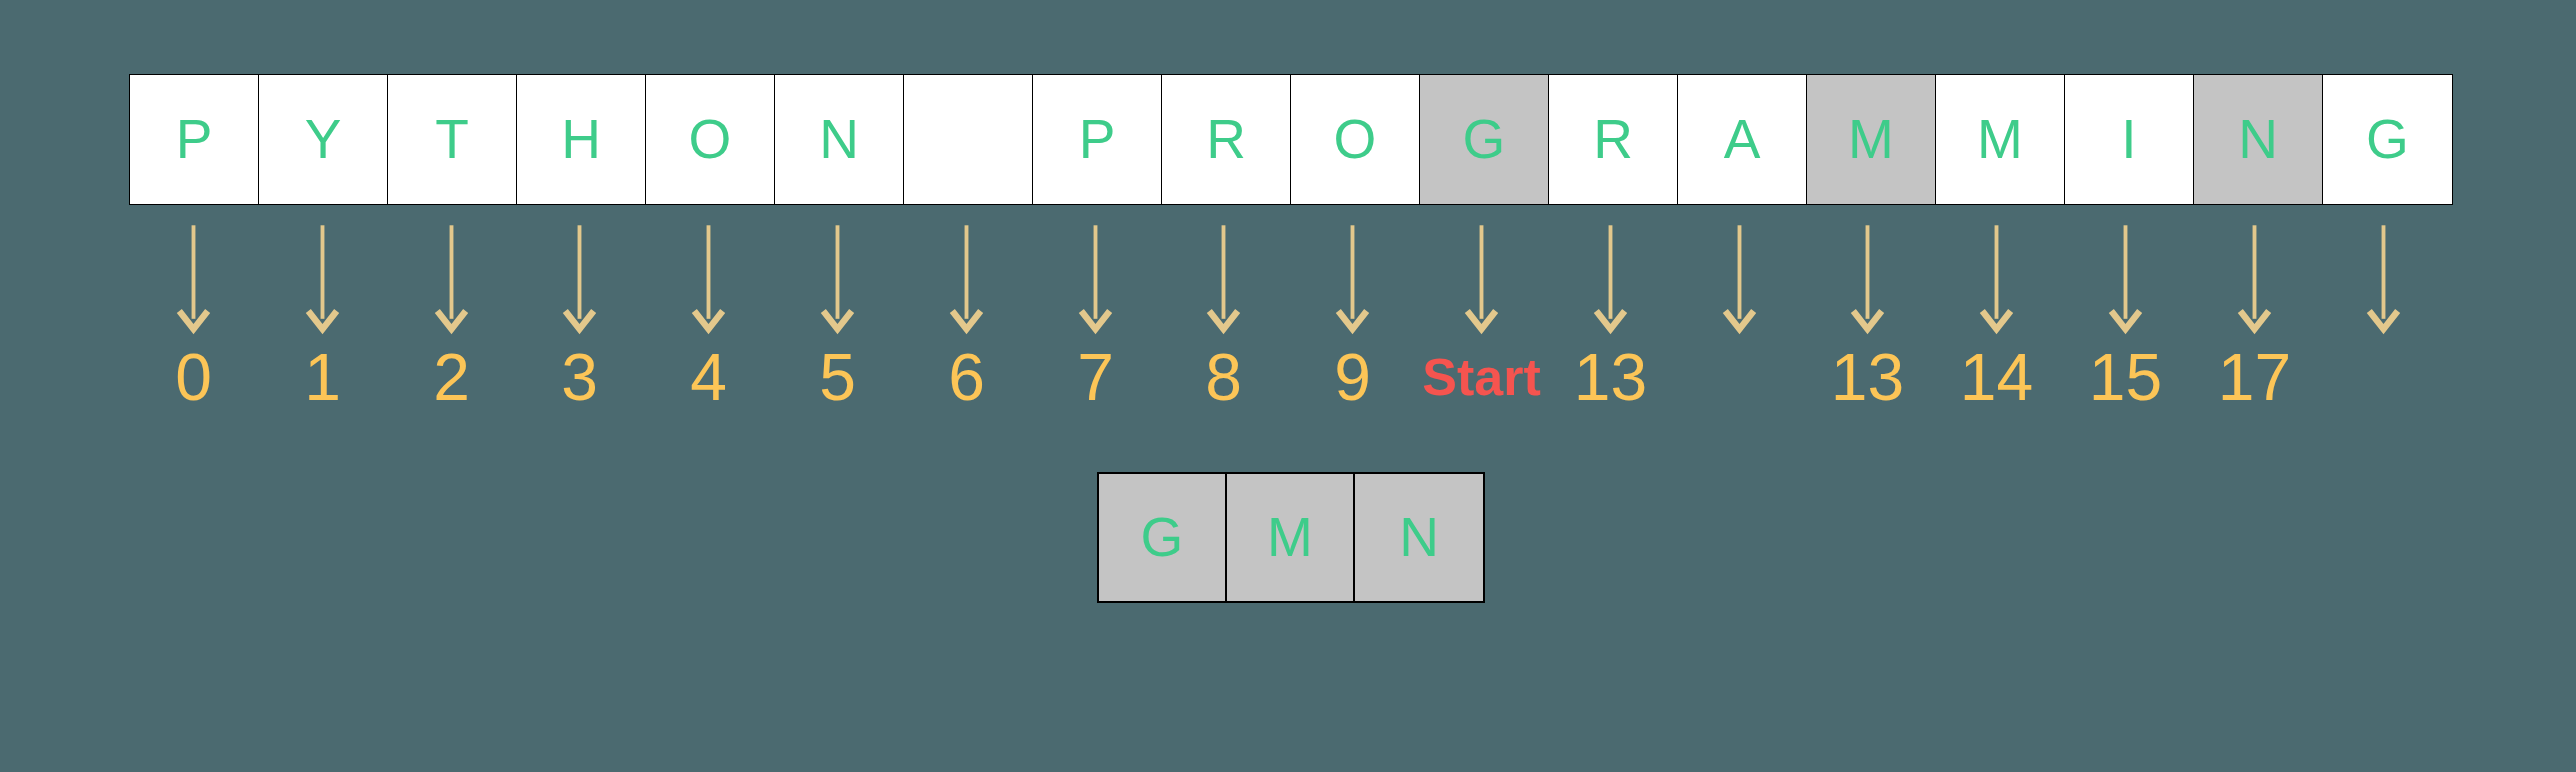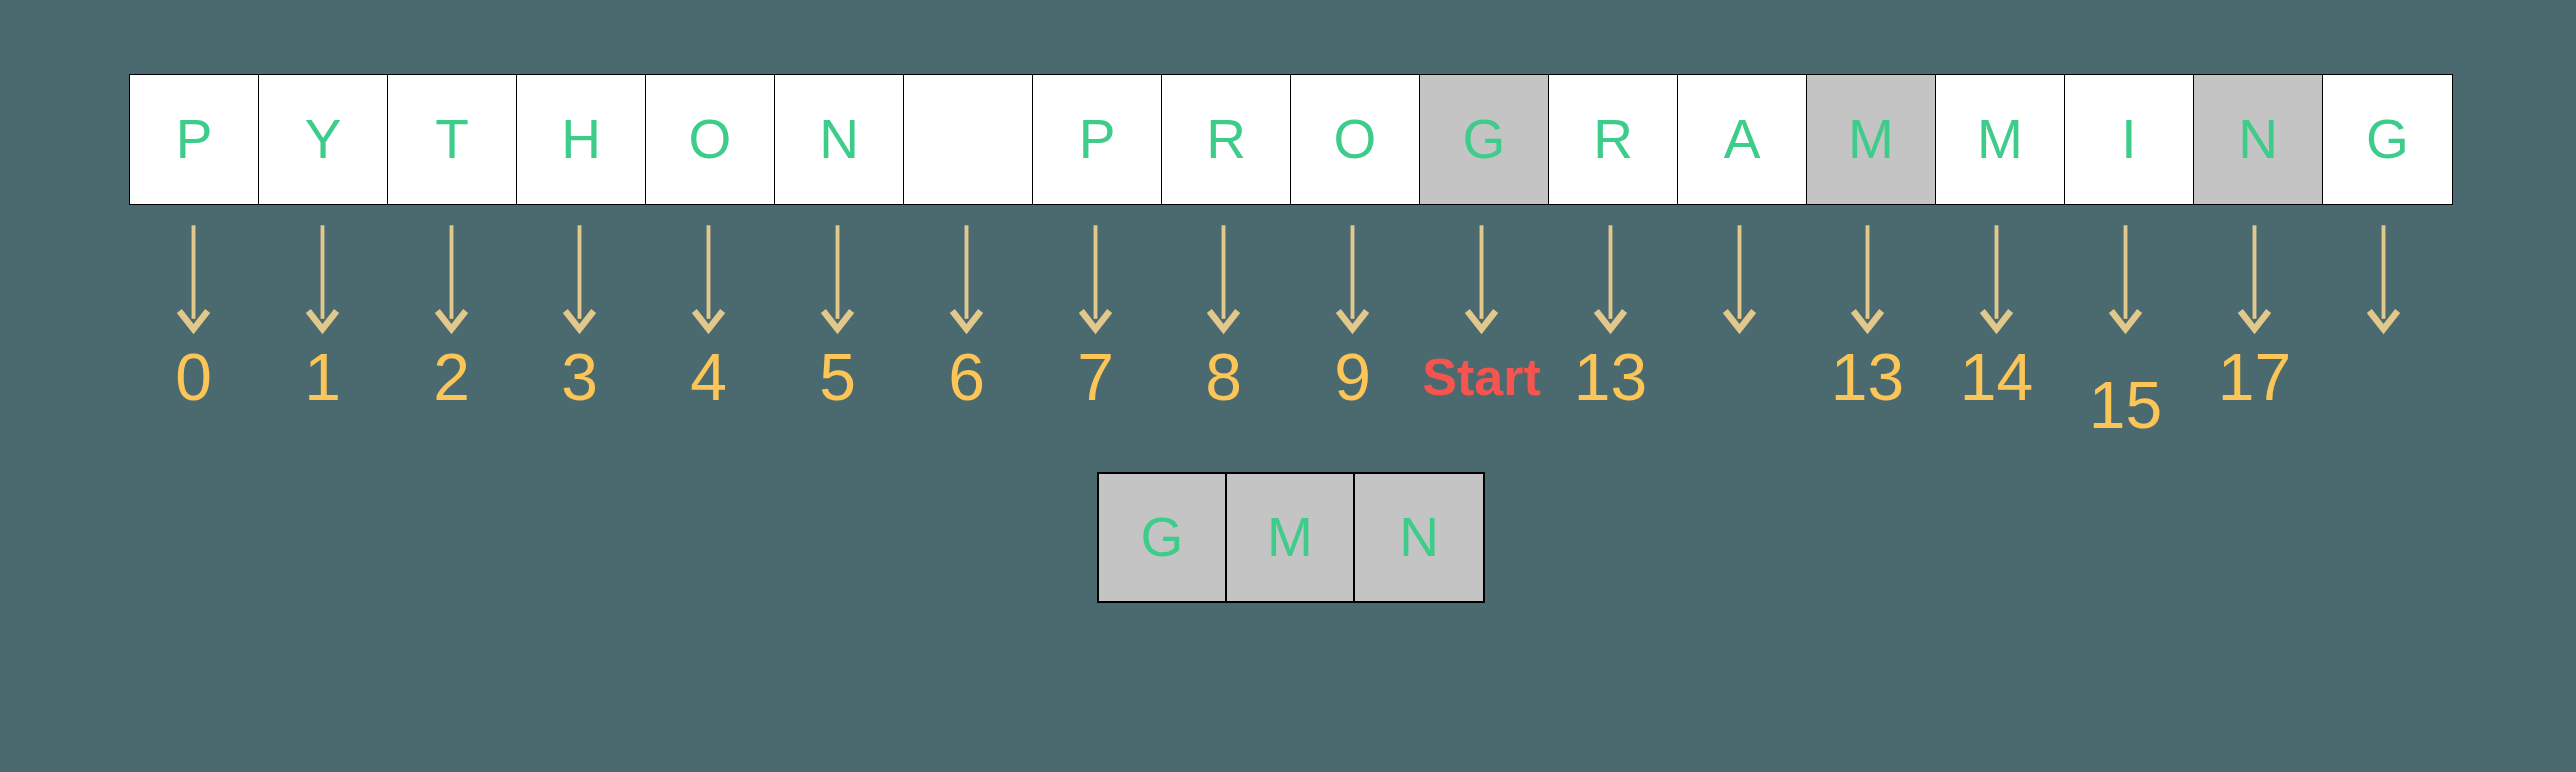--- a/index.html
+++ b/index.html
@@ -257,21 +257,21 @@
       <div class="index-label" style="left: 515px;">4</div>
       <div class="index-label" style="left: 644px;">5</div>
       <div class="index-label" style="left: 773px;">6</div>
       <div class="index-label" style="left: 902px;">7</div>
       <div class="index-label" style="left: 1030px;">8</div>
       <div class="index-label" style="left: 1159px;">9</div>
       <div class="index-label start-label" style="left: 1288px;">Start</div>
       <div class="index-label" style="left: 1417px;">13</div>
       <div class="index-label" style="left: 1674px;">13</div>
       <div class="index-label" style="left: 1803px; text-align: center;">14</div>
-      <div class="index-label" style="left: 1932px; margin-top: 28px;">15</div>
+      <div class="index-label" style="left: 1932px;">15</div>
       <div class="index-label" style="left: 2061px;">17</div>
     </div>
 
   <div id="result-strip">
       <div class="result-cell">G</div>
       <div class="result-cell">M</div>
       <div class="result-cell">N</div>
     </div>
 
 </div>

